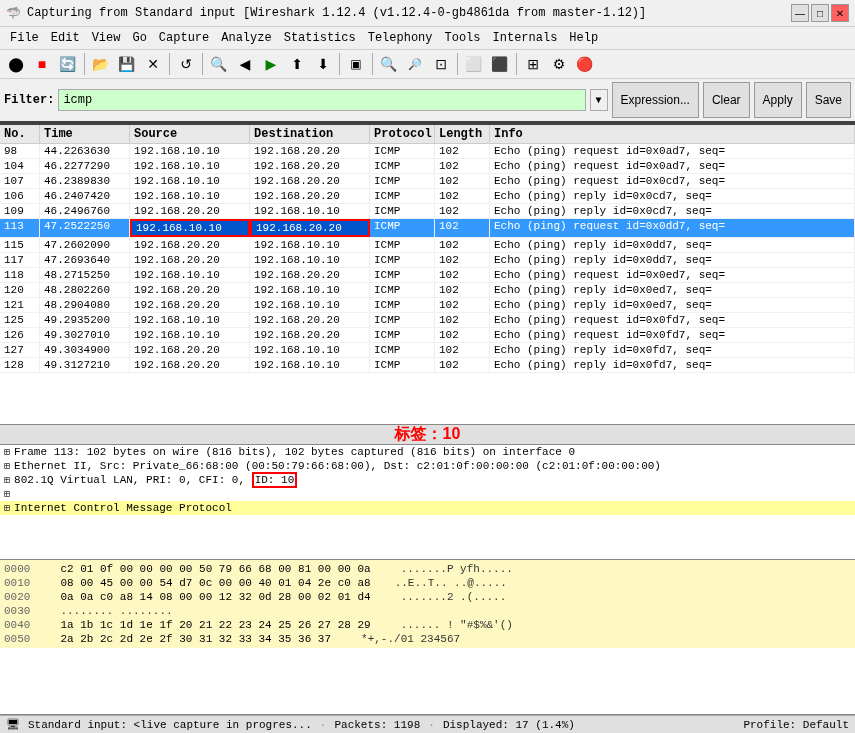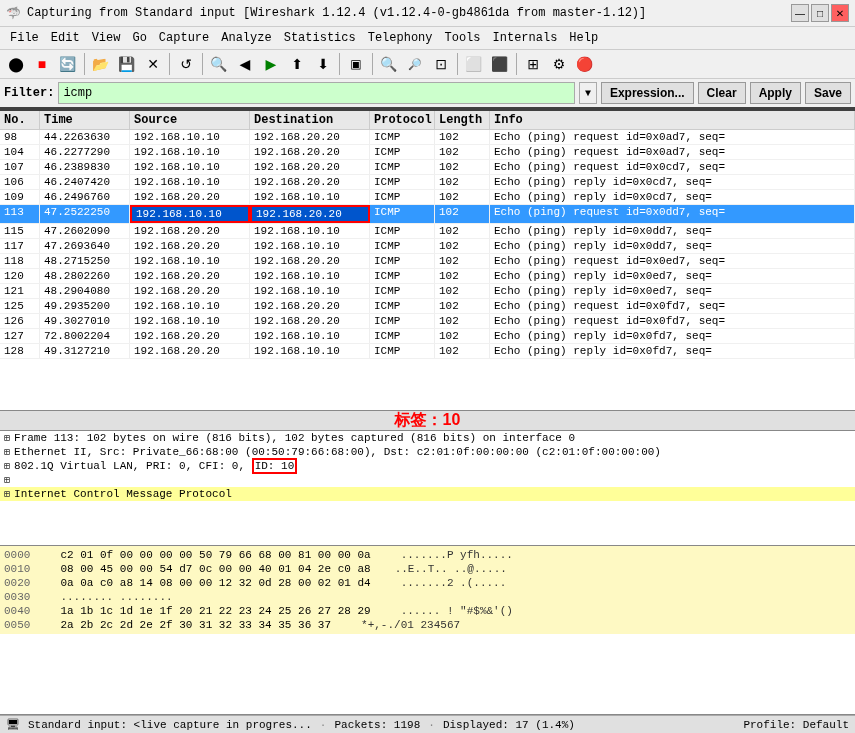--- a/index.html
+++ b/index.html
@@ -54,21 +54,21 @@
       padding: 3px 4px;
       gap: 4px;
       border-bottom: 4px solid #404040;
     }
     #filter-label { font-size: 12px; font-weight: bold; }
     #filter-input {
       flex: 1; height: 22px; border: 1px solid #aaa;
       background: #ccffcc; padding: 0 4px; font-family: 'Courier New', monospace; font-size: 12px;
     }
     .filter-dropdown { width: 18px; height: 22px; border: 1px solid #aaa; background: #f0f0f0; cursor: pointer; font-size: 10px; display: flex; align-items: center; justify-content: center; }
-    .filter-btn { height: 22px; padding: 0 8px; border: 1px solid #999; background: #e0e0e0; cursor: pointer; font-size: 12px; font-weight: bold; }
+    .filter-btn { height: 36px; padding: 0 8px; border: 1px solid #999; background: #e0e0e0; cursor: pointer; font-size: 12px; }
     #packet-header {
       display: flex; background: #e8e8e8; border-bottom: 1px solid #ccc;
       font-size: 12px; font-weight: bold;
     }
     .ph { padding: 2px 4px; border-right: 1px solid #ccc; overflow: hidden; white-space: nowrap; }
     .col-no { width: 40px; }
     .col-time { width: 90px; }
     .col-src { width: 120px; }
     .col-dst { width: 120px; }
     .col-proto { width: 65px; }
@@ -332,21 +332,21 @@
           <div class="pc col-no">126</div>
           <div class="pc col-time">49.3027010</div>
           <div class="pc col-src">192.168.10.10</div>
           <div class="pc col-dst">192.168.20.20</div>
           <div class="pc col-proto">ICMP</div>
           <div class="pc col-len">102</div>
           <div class="pc col-info">Echo (ping) request   id=0x0fd7, seq=</div>
         </div>
         <div class="packet-row">
           <div class="pc col-no">127</div>
-          <div class="pc col-time">72.8002204</div>
+          <div class="pc col-time">49.3034900</div>
           <div class="pc col-src">192.168.20.20</div>
           <div class="pc col-dst">192.168.10.10</div>
           <div class="pc col-proto">ICMP</div>
           <div class="pc col-len">102</div>
           <div class="pc col-info">Echo (ping) reply     id=0x0fd7, seq=</div>
         </div>
         <div class="packet-row">
           <div class="pc col-no">128</div>
           <div class="pc col-time">49.3127210</div>
           <div class="pc col-src">192.168.20.20</div>

